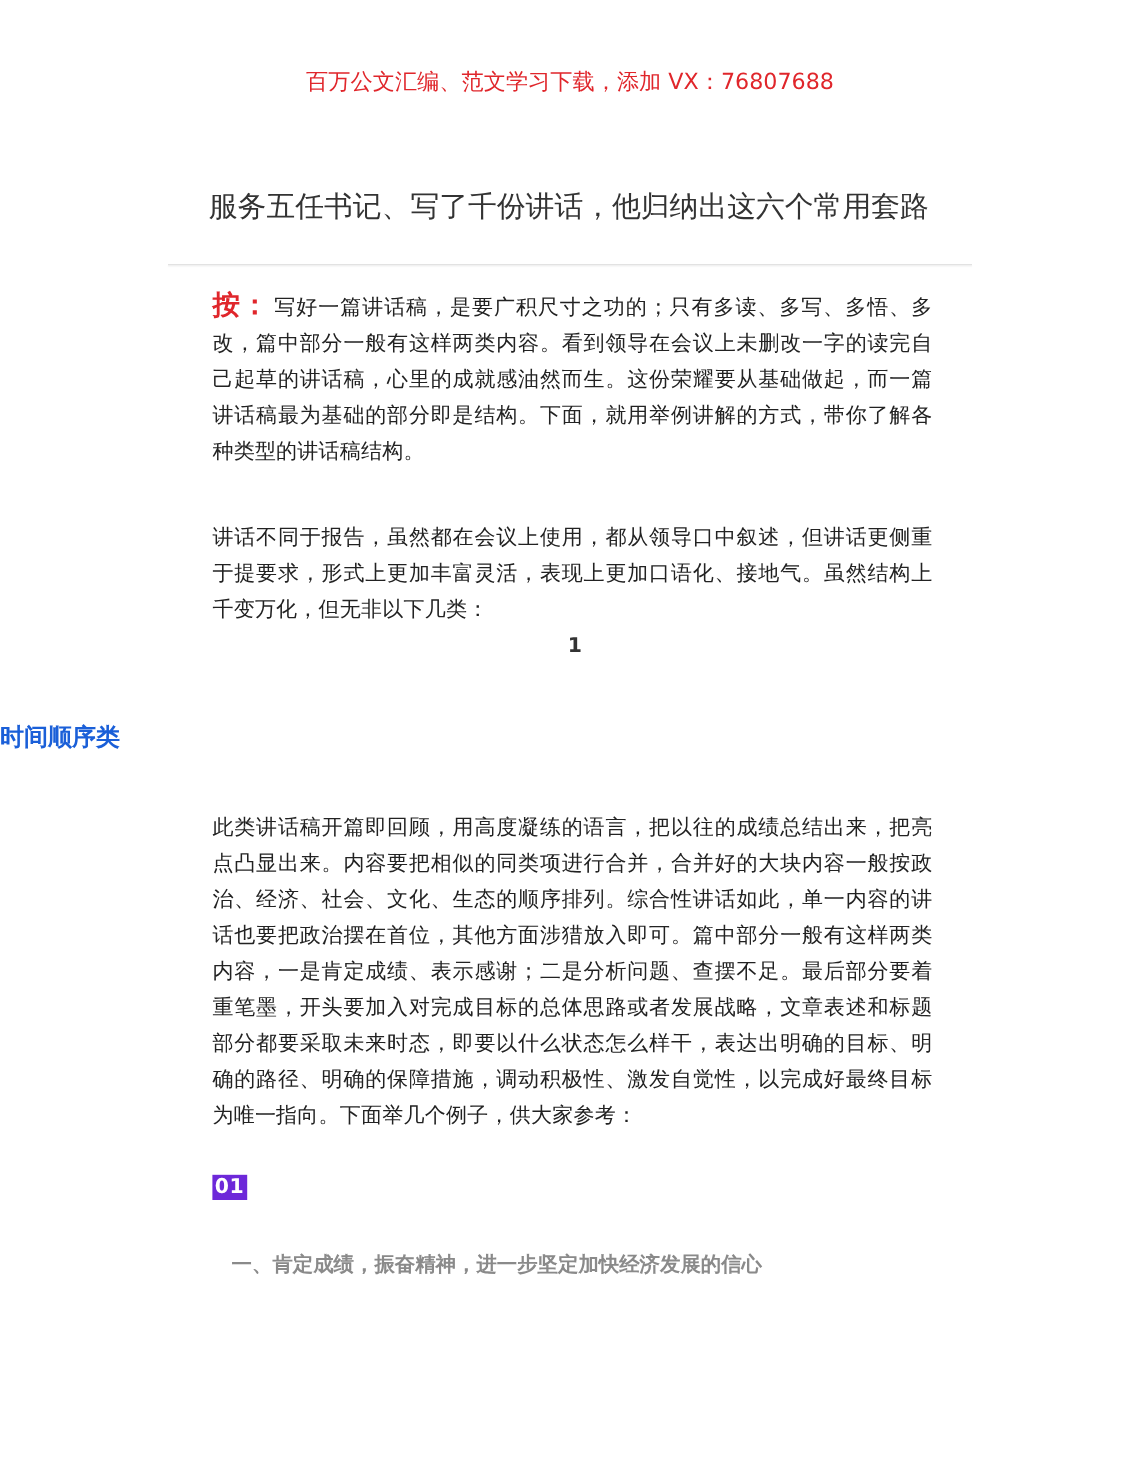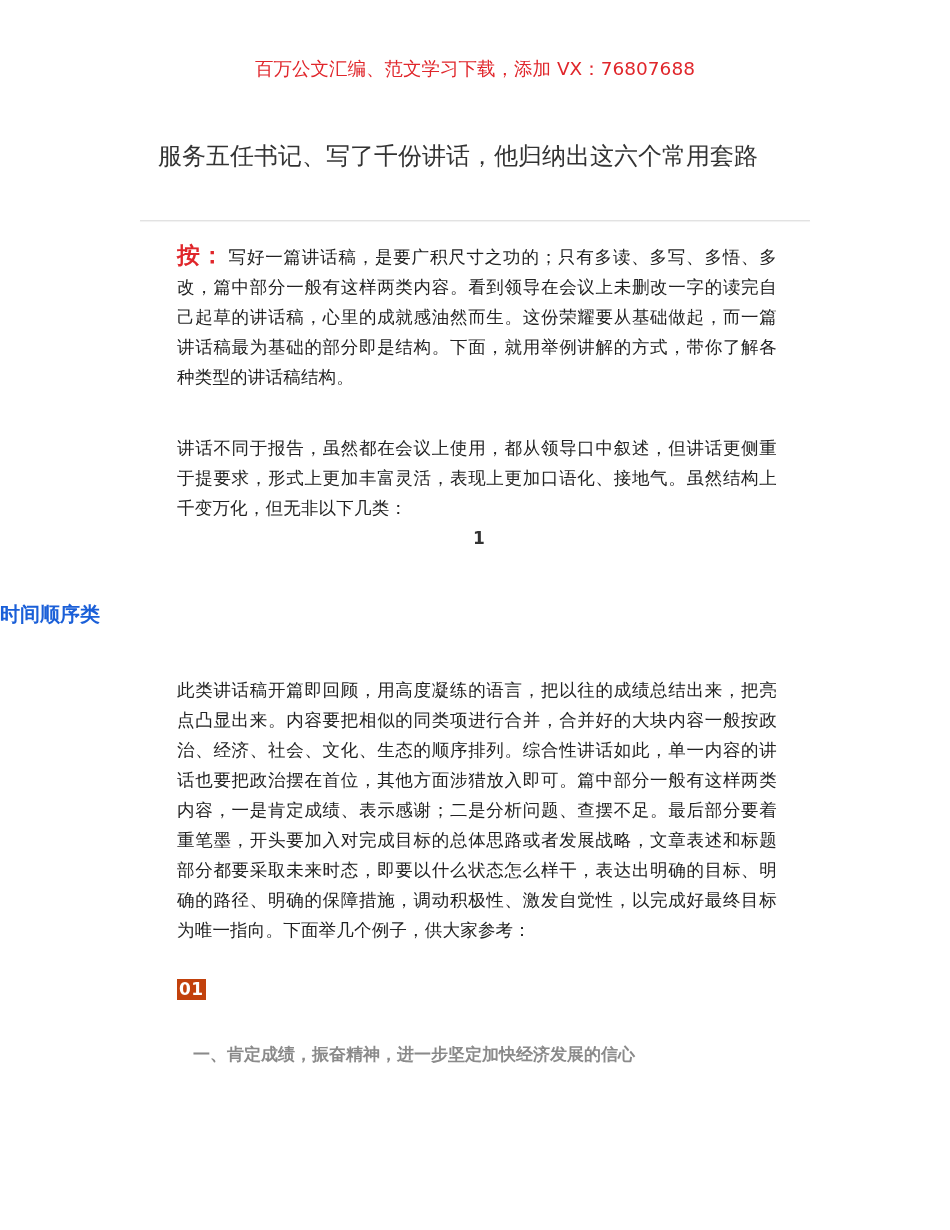--- a/index.html
+++ b/index.html
@@ -28,21 +28,21 @@
     }
     .article-title {
       position: absolute;
       top: 138px;
       left: 158px;
       width: 640px;
       font-size: 24px;
       line-height: 36px;
       color: #333333;
       font-weight: normal;
-      margin: 0;
+      margin: 16px;
     }
     .divider {
       position: absolute;
       top: 220px;
       left: 140px;
       width: 670px;
       height: 1px;
       background: #e2e2e2;
       box-shadow: 0 1px 1px #efefef;
     }
@@ -82,21 +82,21 @@
       font-size: 20px;
       font-weight: bold;
       color: #1a5fd8;
     }
     .badge {
       position: absolute;
       top: 979px;
       left: 177px;
       height: 21px;
       padding: 0 2px;
-      background: #c2410c;
+      background: #6d28d9;
       color: #ffffff;
       font-weight: bold;
       font-size: 17px;
       line-height: 21px;
       letter-spacing: 0.5px;
     }
     .subheading {
       position: absolute;
       top: 1042px;
       left: 193px;

